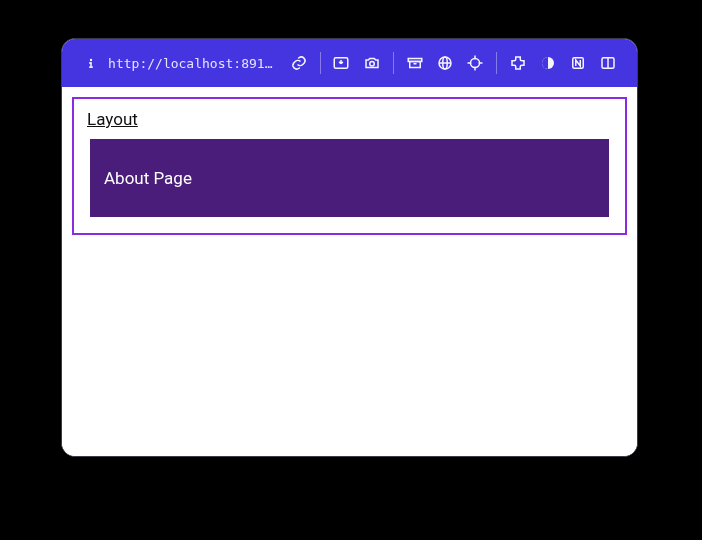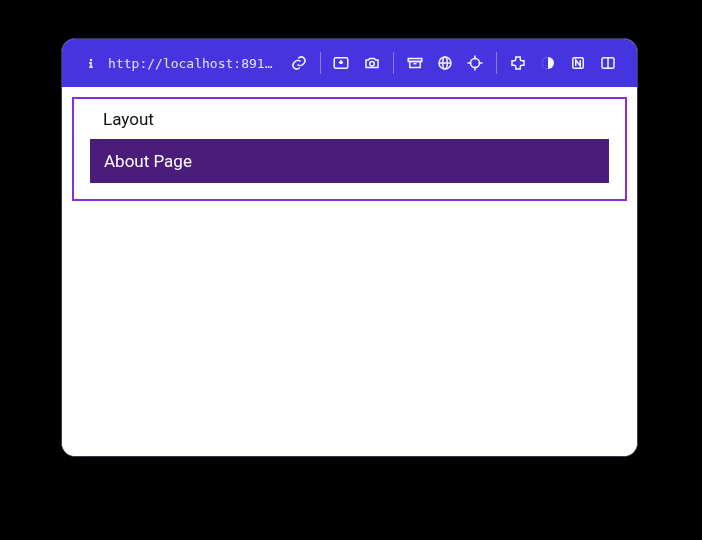--- a/index.html
+++ b/index.html
@@ -15,22 +15,22 @@
     .tb-icon svg { width:18px; height:18px; stroke:#fff; fill:none; stroke-width:2; }
     .tb-icon.fill svg { fill:#fff; stroke:none; }
     .url {
       font-family:ui-monospace,SFMono-Regular,Menlo,Consolas,monospace;
       font-size:13px; color:#e6e3ff; max-width:170px;
       white-space:nowrap; overflow:hidden; text-overflow:ellipsis; margin:0 8px 0 2px;
     }
     .divider { width:1px; height:22px; background:rgba(255,255,255,.35); margin:0 6px; }
     .content { padding:10px 10px; background:#fff; height:calc(100% - 48px); }
     .layout-box { border:2px solid #8a2be2; padding:8px 10px 16px; }
-    .layout-label { font-size:17px; color:#111; margin:2px 0 10px 19px; }
-    .page-bar { background:#4b1d7a; color:#fff; padding:12px 14px; font-size:17px; margin:0 6px; }
+    .layout-label { font-size:17px; color:#111; margin:2px 0 10px 3px;text-decoration:underline; }
+    .page-bar { background:#4b1d7a; color:#fff; padding:29px 14px; font-size:17px; margin:0 6px; }
   </style>
 </head>
 <body>
 
 <div class="window">
   <div class="toolbar">
     <span class="tb-icon">
       <svg viewBox="0 0 24 24">
           <circle cx="12" cy="8" r="1.6" fill="#fff" stroke="none"></circle>
           <rect x="11" y="11" width="2" height="7" fill="#fff" stroke="none"></rect>

